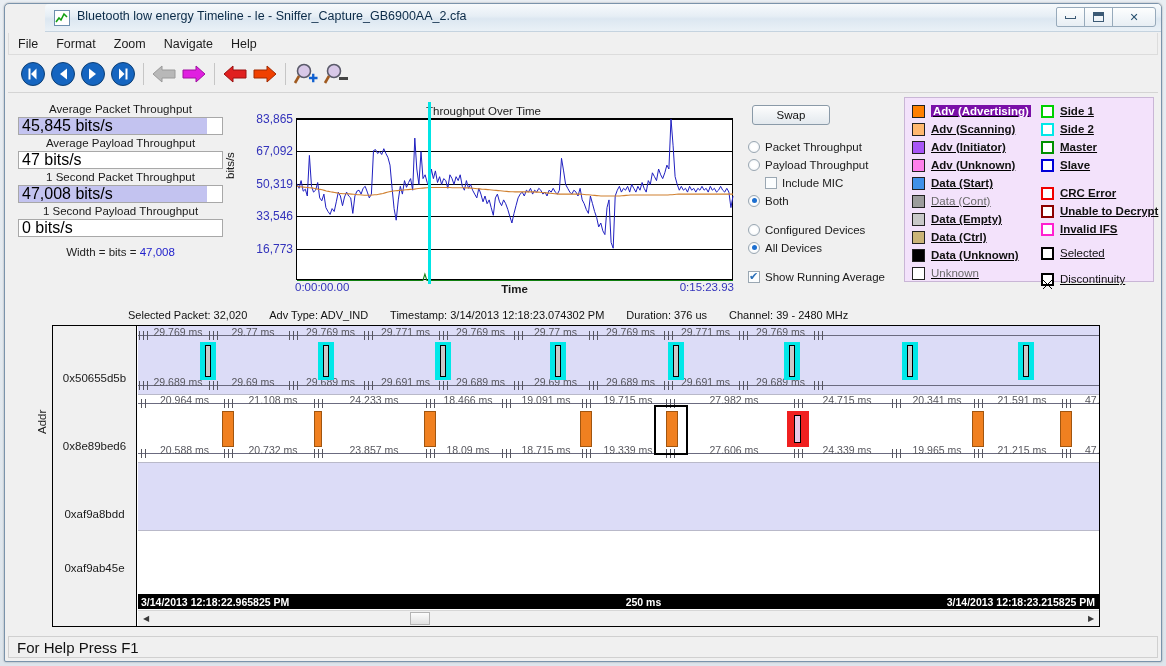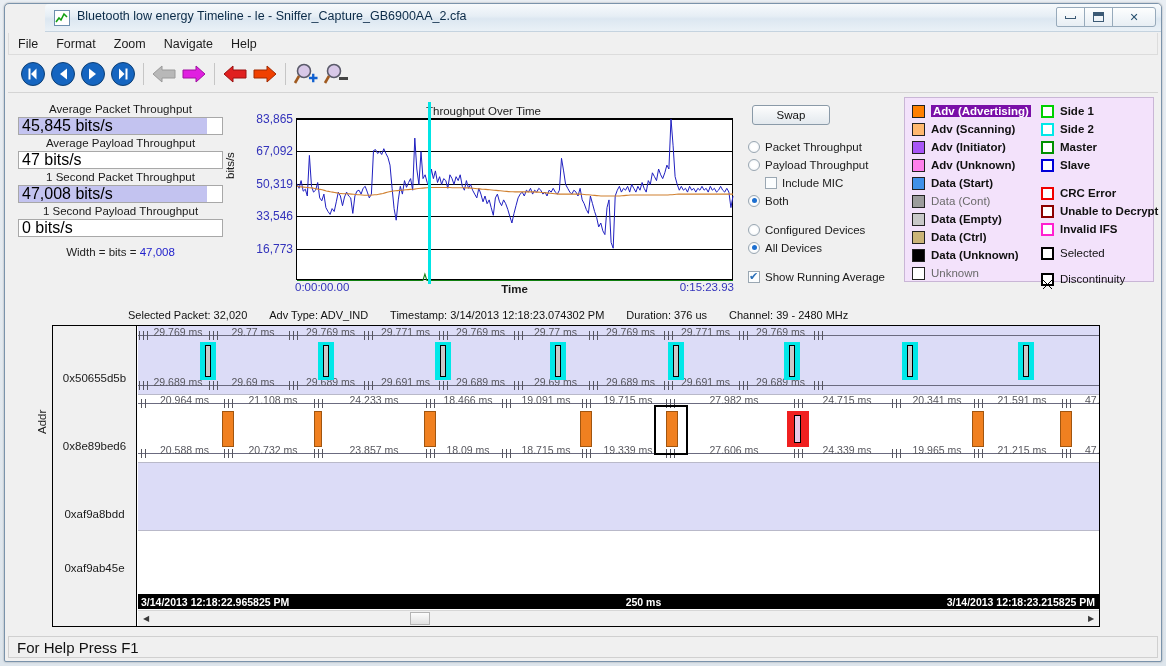--- a/index.html
+++ b/index.html
@@ -158,21 +158,21 @@
     content:"✔"; position:absolute; left:0px; top:-3px;
     font-size: 11px; color:#2a6fb8; line-height: 14px;
   }
   .opt-label { font-size: 11.5px; color: #1a1a1a; white-space: nowrap; }
 
   
   .legend {
     position: absolute; left: 896px; top: 4px; width: 250px; height: 185px;
     background: #f3e2fb; border: 1px solid #c9b6d6;
   }
-  .legend .col { position: absolute; top: 4px; }
+  .legend .col { position: absolute; top: 4px; text-decoration: underline; }
   .leg-row { display: flex; align-items: center; height: 18px; }
   .sw {
     width: 13px; height: 13px; border: 1px solid #222; margin-right: 6px; flex: none;
   }
   .sw.hollow { border-width: 2px; }
   .leg-txt { font-size: 11.5px; color: #111; font-weight: bold; white-space: nowrap; }
   .leg-txt.dim { color: #6a6a6a; font-weight: normal; }
   .leg-txt.sel { background: #7a0fa8; color: #fff; padding: 0 2px; }
   .leg-txt.plain { font-weight: normal; color: #111; }
 

